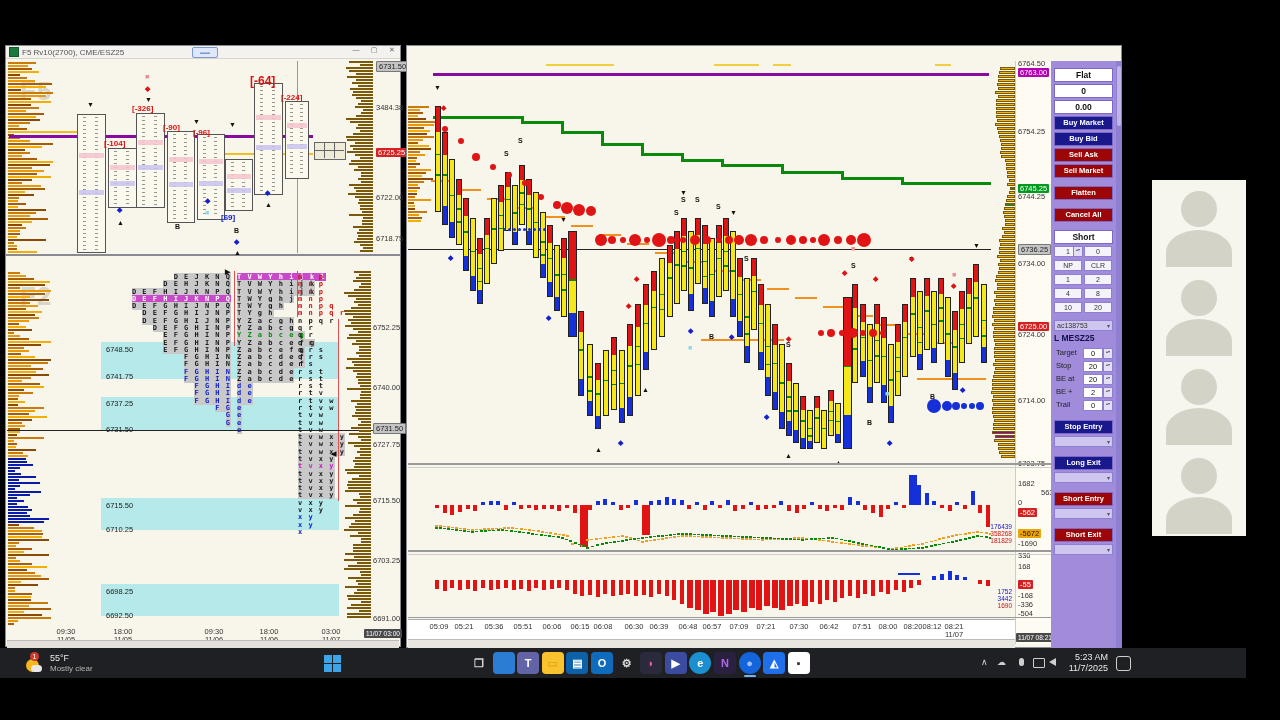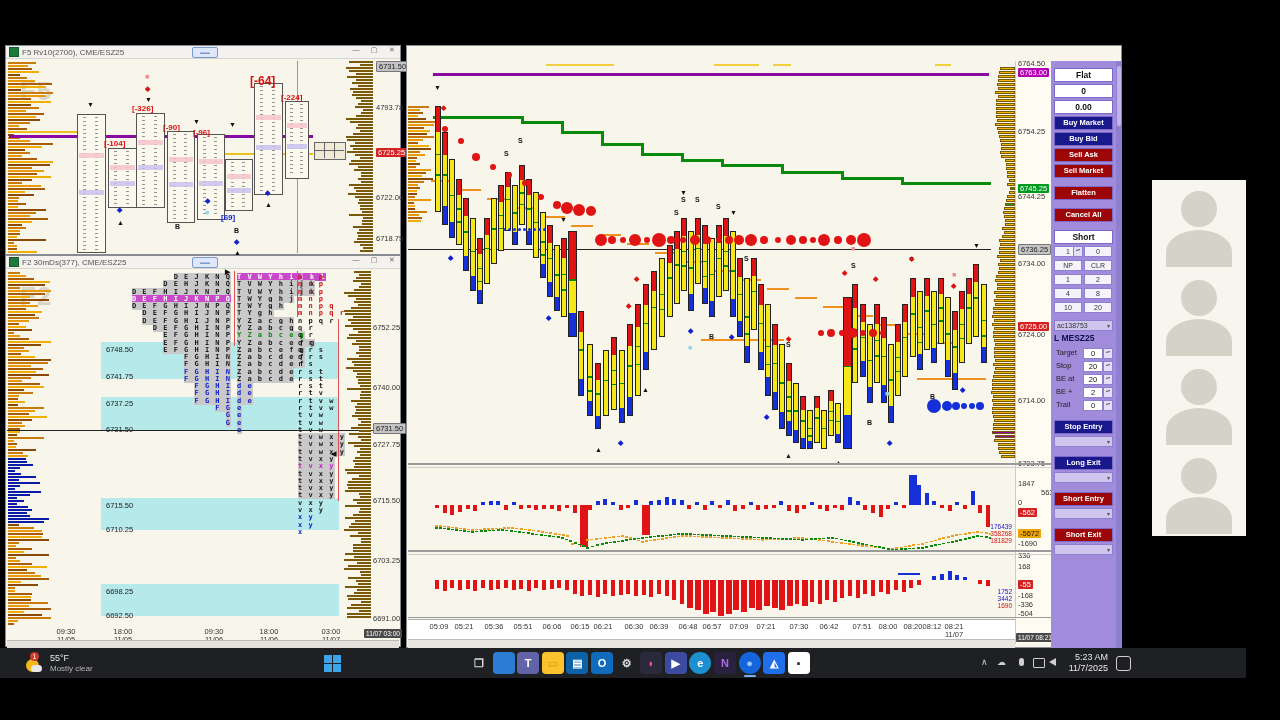--- a/index.html
+++ b/index.html
@@ -274,38 +274,28 @@
         <div style="position: absolute; left: 347px; top: 180px; width: 20px; height: 2px; background: rgb(242, 183, 5); border: 0.5px solid rgb(122, 90, 8); box-sizing: border-box;"></div>
         <div style="position: absolute; left: 353px; top: 183px; width: 14px; height: 2px; background: rgb(242, 183, 5); border: 0.5px solid rgb(122, 90, 8); box-sizing: border-box;"></div>
         <div style="position: absolute; left: 351px; top: 186px; width: 16px; height: 2px; background: rgb(242, 183, 5); border: 0.5px solid rgb(122, 90, 8); box-sizing: border-box;"></div>
         <div style="position: absolute; left: 352px; top: 189px; width: 15px; height: 2px; background: rgb(242, 183, 5); border: 0.5px solid rgb(122, 90, 8); box-sizing: border-box;"></div>
         <div style="position: absolute; left: 351px; top: 192px; width: 16px; height: 2px; background: rgb(242, 183, 5); border: 0.5px solid rgb(122, 90, 8); box-sizing: border-box;"></div>
         <div style="position: absolute; left: 348px; top: 195px; width: 19px; height: 2px; background: rgb(242, 183, 5); border: 0.5px solid rgb(122, 90, 8); box-sizing: border-box;"></div>
         <div style="position: absolute; left: 354px; top: 198px; width: 13px; height: 2px; background: rgb(242, 183, 5); border: 0.5px solid rgb(122, 90, 8); box-sizing: border-box;"></div>
         <div style="position: absolute; left: 357px; top: 201px; width: 10px; height: 2px; background: rgb(242, 183, 5); border: 0.5px solid rgb(122, 90, 8); box-sizing: border-box;"></div>
         <div style="position: absolute; left: 354px; top: 204px; width: 13px; height: 2px; background: rgb(242, 183, 5); border: 0.5px solid rgb(122, 90, 8); box-sizing: border-box;"></div>
         <div class="axlab axbox bx-gray" style="position: absolute; left: 370px; top: 15px;">6731.50</div>
-        <div class="axlab" style="position: absolute; left: 370px; top: 57px;">4793.78</div>
+        <div class="axlab" style="position: absolute; left: 370px; top: 57px;">3484.38</div>
         <div class="axlab axbox bx-red" style="position: absolute; left: 370px; top: 102px;">6725.25</div>
         <div class="axlab" style="position: absolute; left: 370px; top: 147px;">6722.00</div>
         <div class="axlab" style="position: absolute; left: 370px; top: 188px;">6718.75</div>
       </div>
   </div>
 
   <div class="win" id="win-f2" style="left:5px;top:255px;width:396px;height:392px;">
-    <div class="titlebar">
-      <span class="ticon"></span>
-      <span class="ttext">F2 30mDs(377), CME/ESZ25</span>
-      <span class="thandle" style="left:186px;">▬▬</span>
-      <span class="wbtns">
-        <span class="wbtn">—</span>
-        <span class="wbtn">▢</span>
-        <span class="wbtn">✕</span>
-      </span>
-    </div>
     <div class="abs" id="f2-body" style="left:0;top:0;right:0;bottom:0;">
         <div class=" watermark" style="position: absolute; left: 14px; top: 25px;">F2</div>
         <div style="position: absolute; left: 95px; top: 86px; width: 238px; height: 37px; background: rgb(181, 233, 234);"></div>
         <div style="position: absolute; left: 95px; top: 141px; width: 238px; height: 34px; background: rgb(181, 233, 234);"></div>
         <div style="position: absolute; left: 95px; top: 242px; width: 238px; height: 32px; background: rgb(181, 233, 234);"></div>
         <div style="position: absolute; left: 95px; top: 328px; width: 238px; height: 32px; background: rgb(181, 233, 234);"></div>
         <div style="position: absolute; left: 100px; top: 89px; font-size: 7.5px; color: rgb(34, 34, 34);">6748.50</div>
         <div style="position: absolute; left: 100px; top: 116px; font-size: 7.5px; color: rgb(34, 34, 34);">6741.75</div>
         <div style="position: absolute; left: 100px; top: 143px; font-size: 7.5px; color: rgb(34, 34, 34);">6737.25</div>
         <div style="position: absolute; left: 100px; top: 169px; font-size: 7.5px; color: rgb(34, 34, 34);">6731.50</div>
@@ -1292,21 +1282,21 @@
         <div class="axlab axbox bx-magenta" style="position: absolute; left: 611px; top: 22px;">6763.00</div>
         <div class="axlab" style="position: absolute; left: 611px; top: 81px;">6754.25</div>
         <div class="axlab axbox bx-green" style="position: absolute; left: 611px; top: 138px;">6745.25</div>
         <div class="axlab" style="position: absolute; left: 611px; top: 146px;">6744.25</div>
         <div class="axlab axbox bx-gray" style="position: absolute; left: 611px; top: 198px;">6736.25</div>
         <div class="axlab" style="position: absolute; left: 611px; top: 213px;">6734.00</div>
         <div class="axlab axbox bx-red" style="position: absolute; left: 611px; top: 276px;">6725.00</div>
         <div class="axlab" style="position: absolute; left: 611px; top: 284px;">6724.00</div>
         <div class="axlab" style="position: absolute; left: 611px; top: 350px;">6714.00</div>
         <div class="axlab" style="position: absolute; left: 611px; top: 413px;">6703.75</div>
-        <div class="axlab" style="position: absolute; left: 611px; top: 433px;">1847</div>
+        <div class="axlab" style="position: absolute; left: 611px; top: 433px;">1682</div>
         <div class="axlab" style="position: absolute; left: 634px; top: 442px;">563</div>
         <div class="axlab" style="position: absolute; left: 611px; top: 452px;">0</div>
         <div class="axlab axbox bx-red" style="position: absolute; left: 611px; top: 462px;">-562</div>
         <div class="axlab axbox bx-orange" style="position: absolute; left: 611px; top: 483px;">-5672</div>
         <div class="axlab" style="position: absolute; left: 611px; top: 493px;">-1690</div>
         <div class="axlab" style="position: absolute; left: 611px; top: 505px;">336</div>
         <div class="axlab" style="position: absolute; left: 611px; top: 516px;">168</div>
         <div class="axlab axbox bx-red" style="position: absolute; left: 611px; top: 534px;">-55</div>
         <div class="axlab" style="position: absolute; left: 611px; top: 545px;">-168</div>
         <div class="axlab" style="position: absolute; left: 611px; top: 554px;">-336</div>
@@ -1772,21 +1762,21 @@
           <div style="position: absolute; left: 577.8px; top: 25px; width: 4px; height: 6px; background: rgb(224, 20, 20);"></div>
           <div style="position: absolute; left: 490px; top: 18px; width: 22px; height: 2px; background: rgb(21, 48, 216);"></div>
         </div>
         <div style="position: absolute; left: 1px; top: 573px; width: 607px; height: 20px; background: rgb(255, 255, 255); border-top: 1px solid rgb(170, 170, 170);">
           <div class=" tick" style="position: absolute; left: 31px; top: 2px;">05:09</div>
           <div class=" tick" style="position: absolute; left: 56px; top: 2px;">05:21</div>
           <div class=" tick" style="position: absolute; left: 86px; top: 2px;">05:36</div>
           <div class=" tick" style="position: absolute; left: 115px; top: 2px;">05:51</div>
           <div class=" tick" style="position: absolute; left: 144px; top: 2px;">06:06</div>
           <div class=" tick" style="position: absolute; left: 172px; top: 2px;">06:15</div>
-          <div class=" tick" style="position: absolute; left: 195px; top: 2px;">06:21</div>
+          <div class=" tick" style="position: absolute; left: 195px; top: 2px;">06:08</div>
           <div class=" tick" style="position: absolute; left: 226px; top: 2px;">06:30</div>
           <div class=" tick" style="position: absolute; left: 251px; top: 2px;">06:39</div>
           <div class=" tick" style="position: absolute; left: 280px; top: 2px;">06:48</div>
           <div class=" tick" style="position: absolute; left: 304px; top: 2px;">06:57</div>
           <div class=" tick" style="position: absolute; left: 331px; top: 2px;">07:09</div>
           <div class=" tick" style="position: absolute; left: 358px; top: 2px;">07:21</div>
           <div class=" tick" style="position: absolute; left: 391px; top: 2px;">07:30</div>
           <div class=" tick" style="position: absolute; left: 421px; top: 2px;">06:42</div>
           <div class=" tick" style="position: absolute; left: 454px; top: 2px;">07:51</div>
           <div class=" tick" style="position: absolute; left: 480px; top: 2px;">08:00</div>

